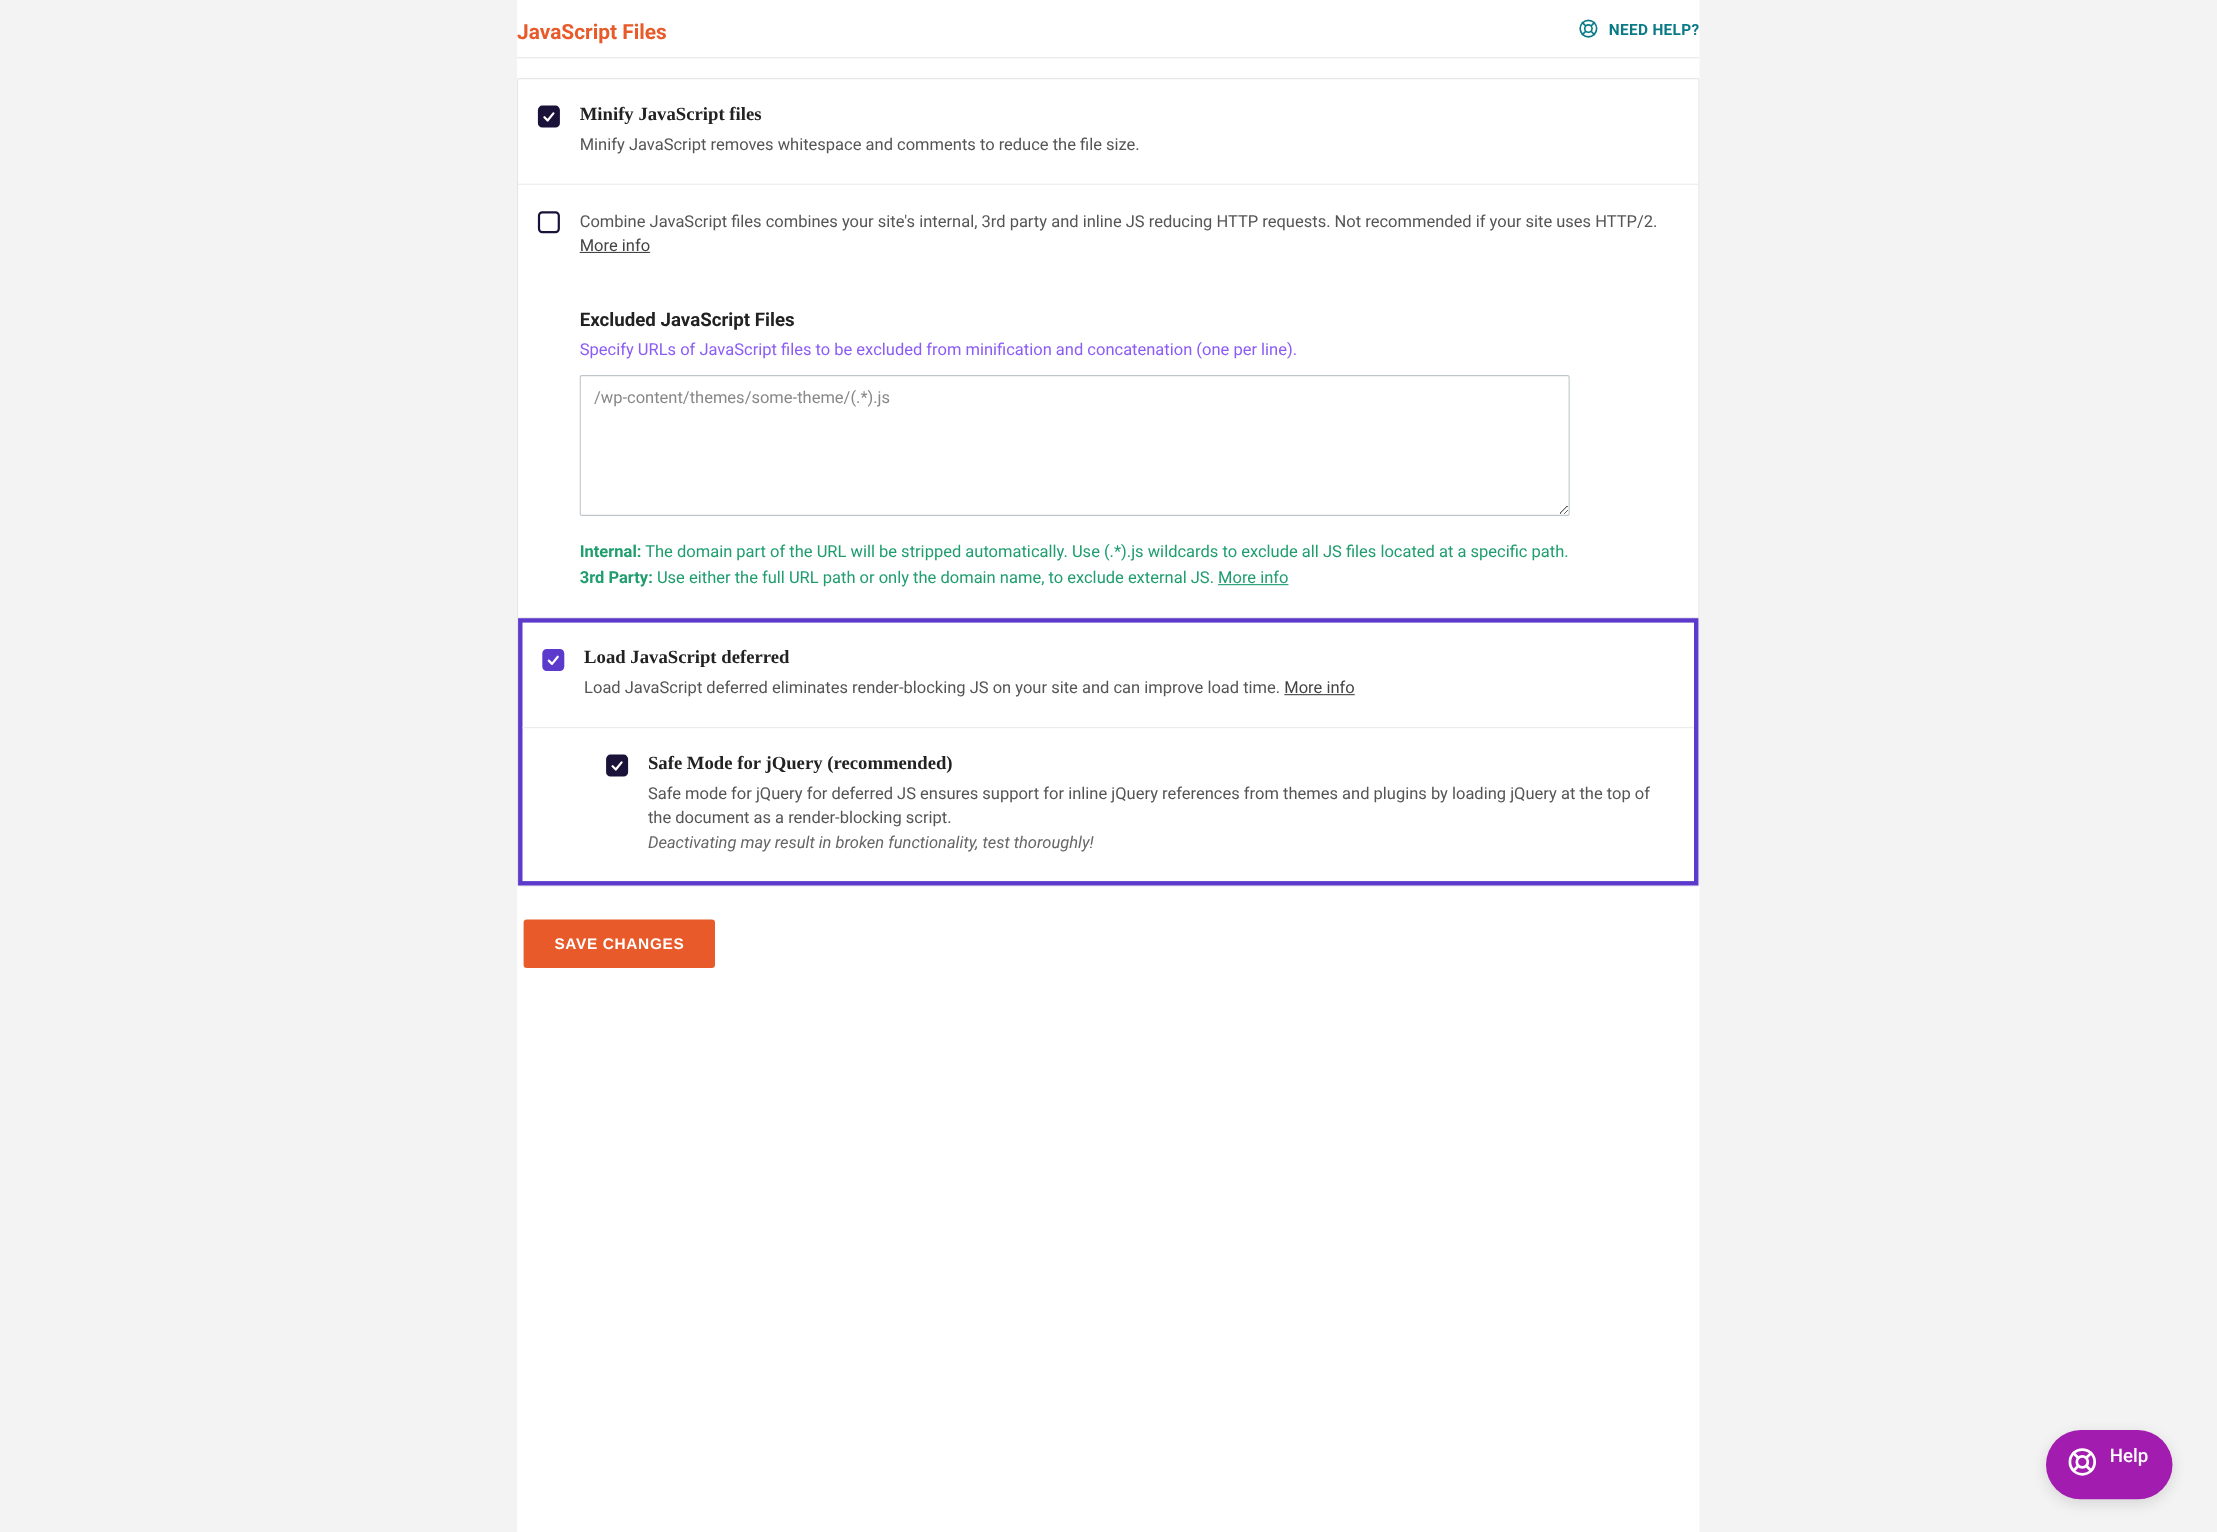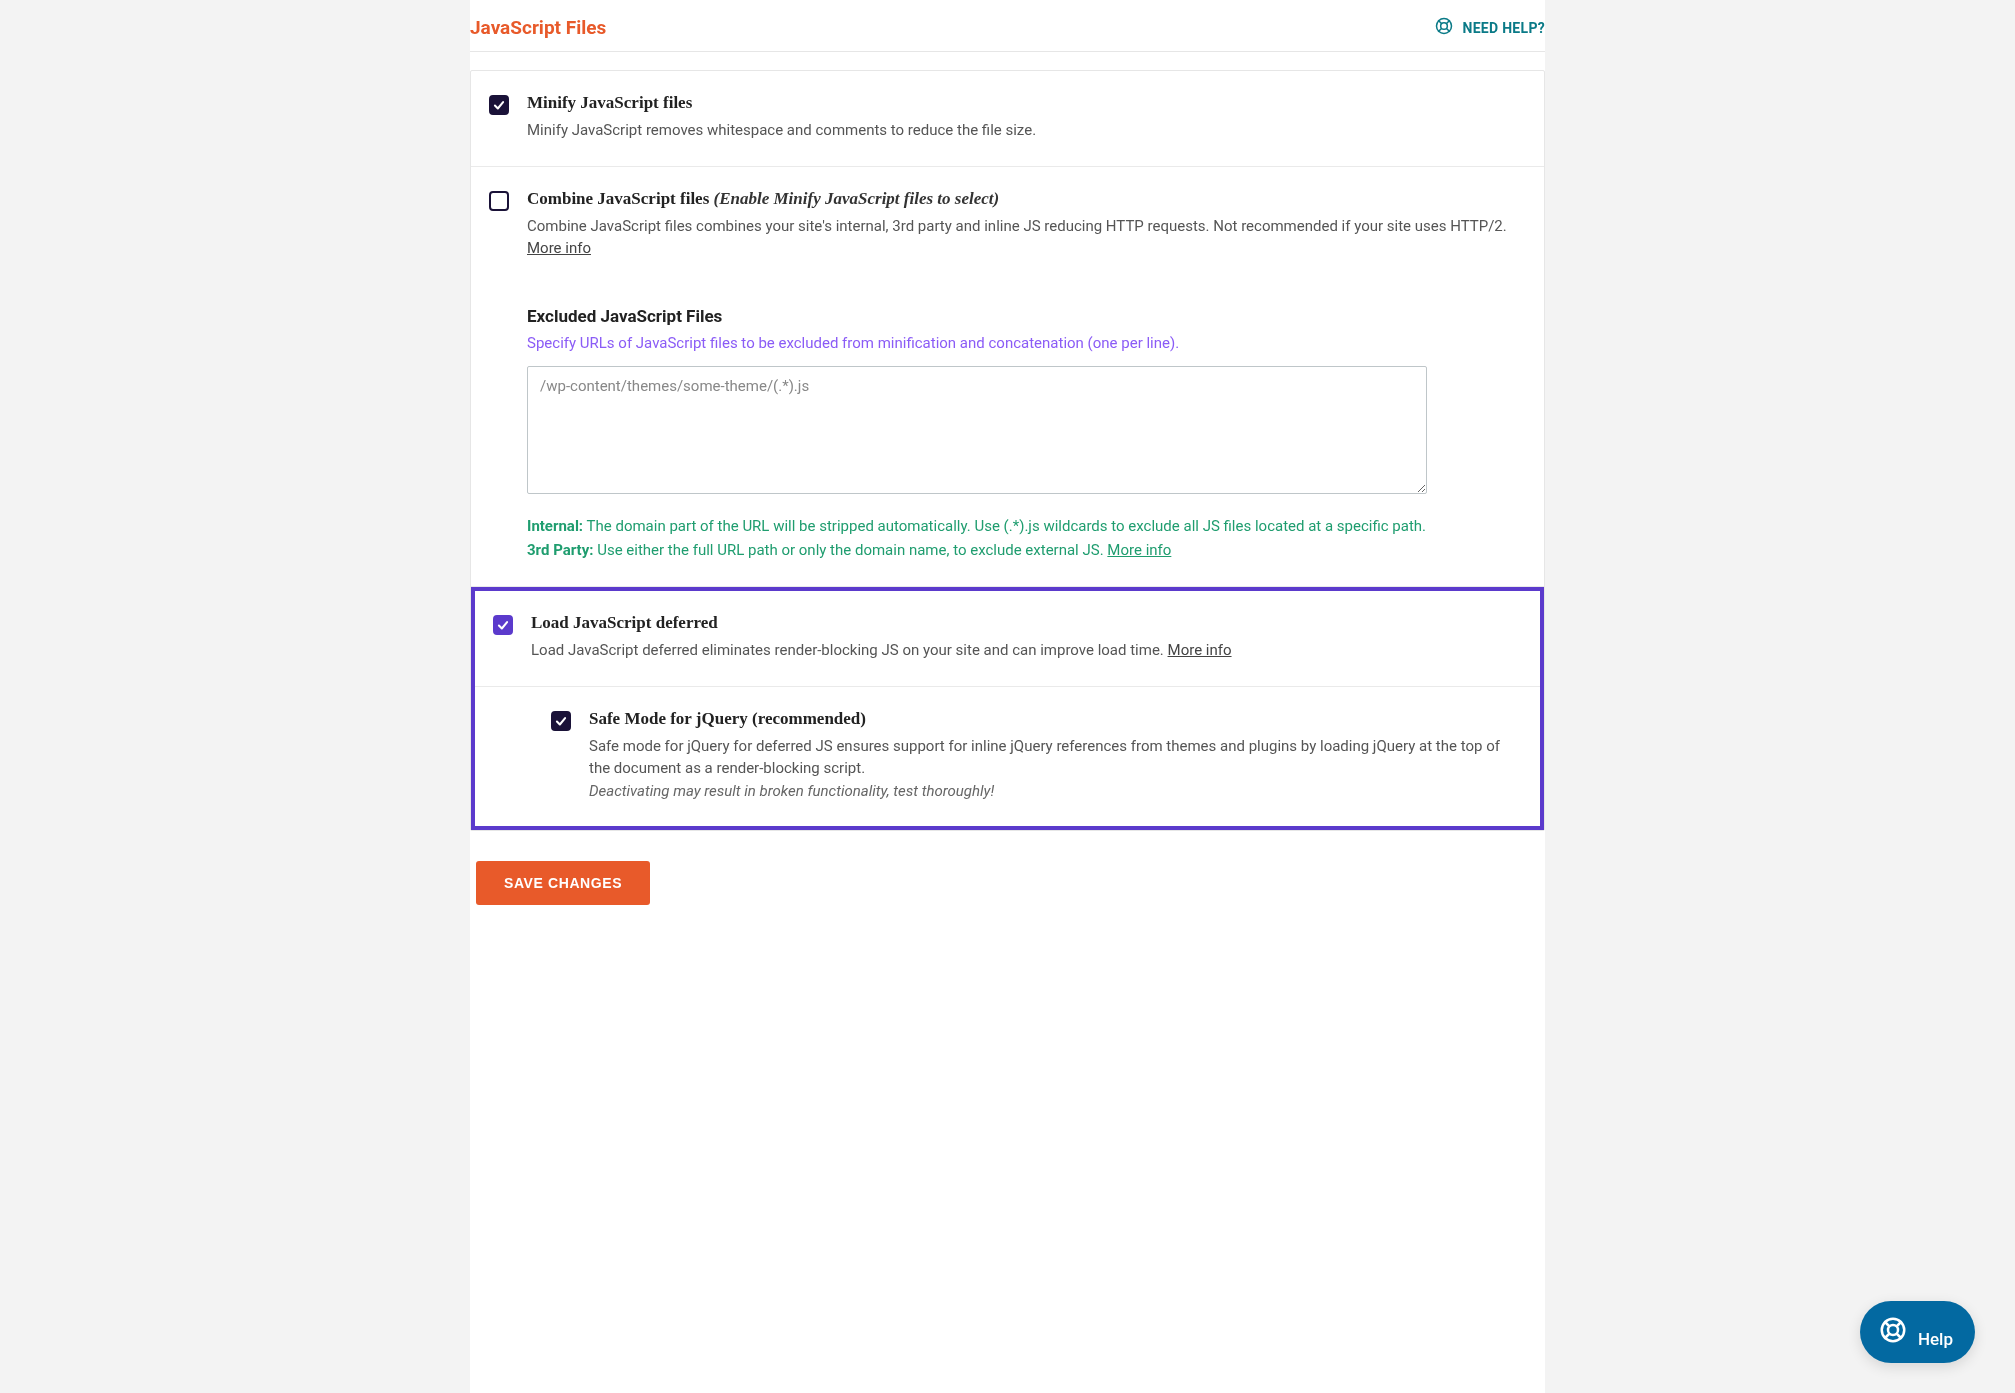--- a/index.html
+++ b/index.html
@@ -155,26 +155,26 @@
     letter-spacing: 0.6px;
     padding: 14px 28px;
     border: none;
     border-radius: 3px;
     cursor: pointer;
   }
   .floating-help {
     position: fixed;
     right: 40px;
     bottom: 30px;
-    background: #0369a1;
+    background: #a21caf;
     color: #fff;
     padding: 14px 22px 14px 18px;
     border-radius: 999px;
     display: inline-flex;
-    align-items: flex-end;
+    align-items: flex-start;
     gap: 10px;
     font-size: 17px;
     font-weight: 500;
     cursor: pointer;
     box-shadow: 0 4px 14px rgba(0,0,0,.12);
   }
   .floating-help svg { width: 30px; height: 30px; }
 </style>
 </head>
 <body>
@@ -210,24 +210,20 @@
         <div class="option-title">Minify JavaScript files</div>
         <div class="option-desc">Minify JavaScript removes whitespace and comments to reduce the file size.</div>
       </div>
     </div>
 
     <div class="option-row no-border">
       <div class="checkbox">
         
       </div>
       <div class="option-body">
-        <div class="option-title">
-          <span>Combine JavaScript files</span>
-          <span class="hint">(Enable Minify JavaScript files to select)</span>
-        </div>
         <div class="option-desc">
           <span>Combine JavaScript files combines your site's internal, 3rd party and inline JS reducing HTTP requests. Not recommended if your site uses HTTP/2.</span><br>
           <span class="more-link">More info</span>
         </div>
       </div>
     </div>
 
     <div class="block">
       <div class="block-title">Excluded JavaScript Files</div>
       <div class="block-desc">Specify URLs of JavaScript files to be excluded from minification and concatenation (one per line).</div>

